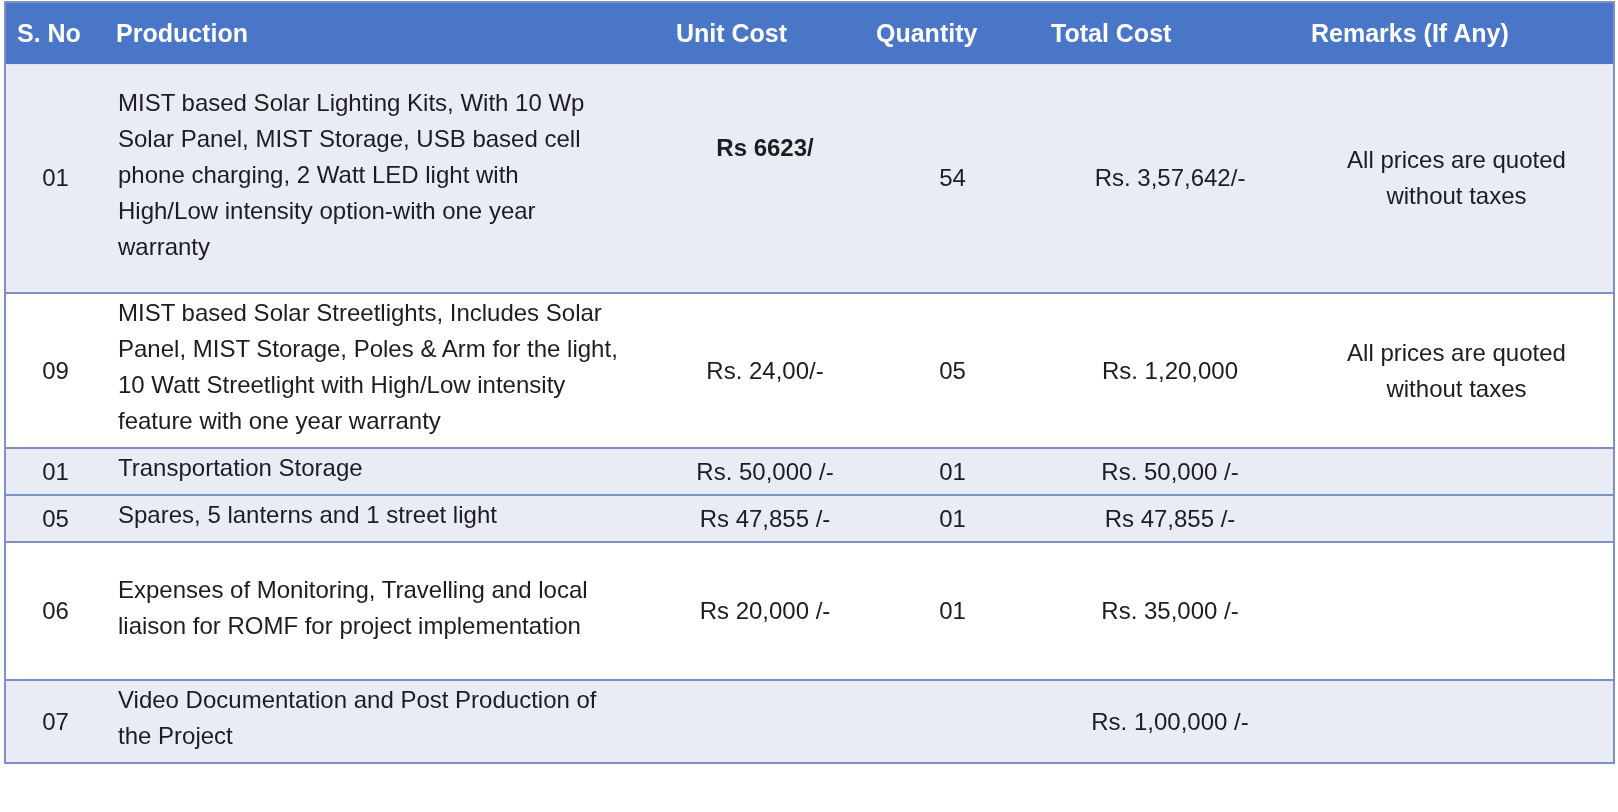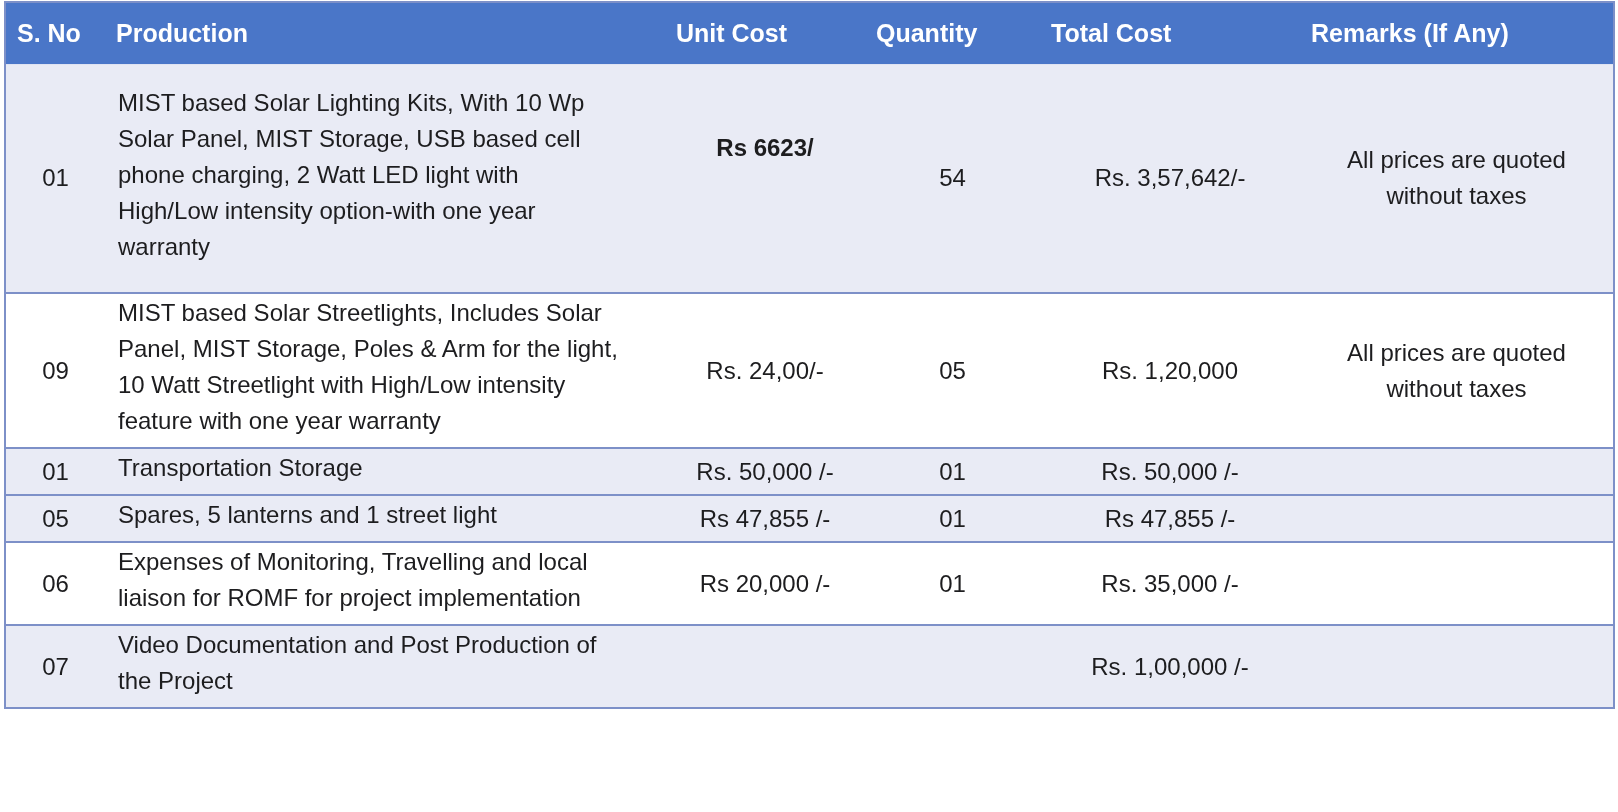--- a/index.html
+++ b/index.html
@@ -62,21 +62,21 @@
   
   tr.alt   { background: #e9ebf5; }
   tr.plain { background: #ffffff; }
 
   
   tr.r0 { height: 229px; }
   tr.r1 { height: 152px; }
   tr.r2 { height: 37px; }
   tr.r3 { height: 38px; }
   tr.r4 { height: 40px; }
-  tr.r5 { height: 83px; }
+  tr.r5 { height: 138px; }
   tr.r6 { height: 75px; }
 
   
   .raised { position: relative; top: -30px; display: inline-block; font-weight: bold; }
 </style>
 </head>
 <body>
 
 <div class="page">
   <table class="cost-table">

